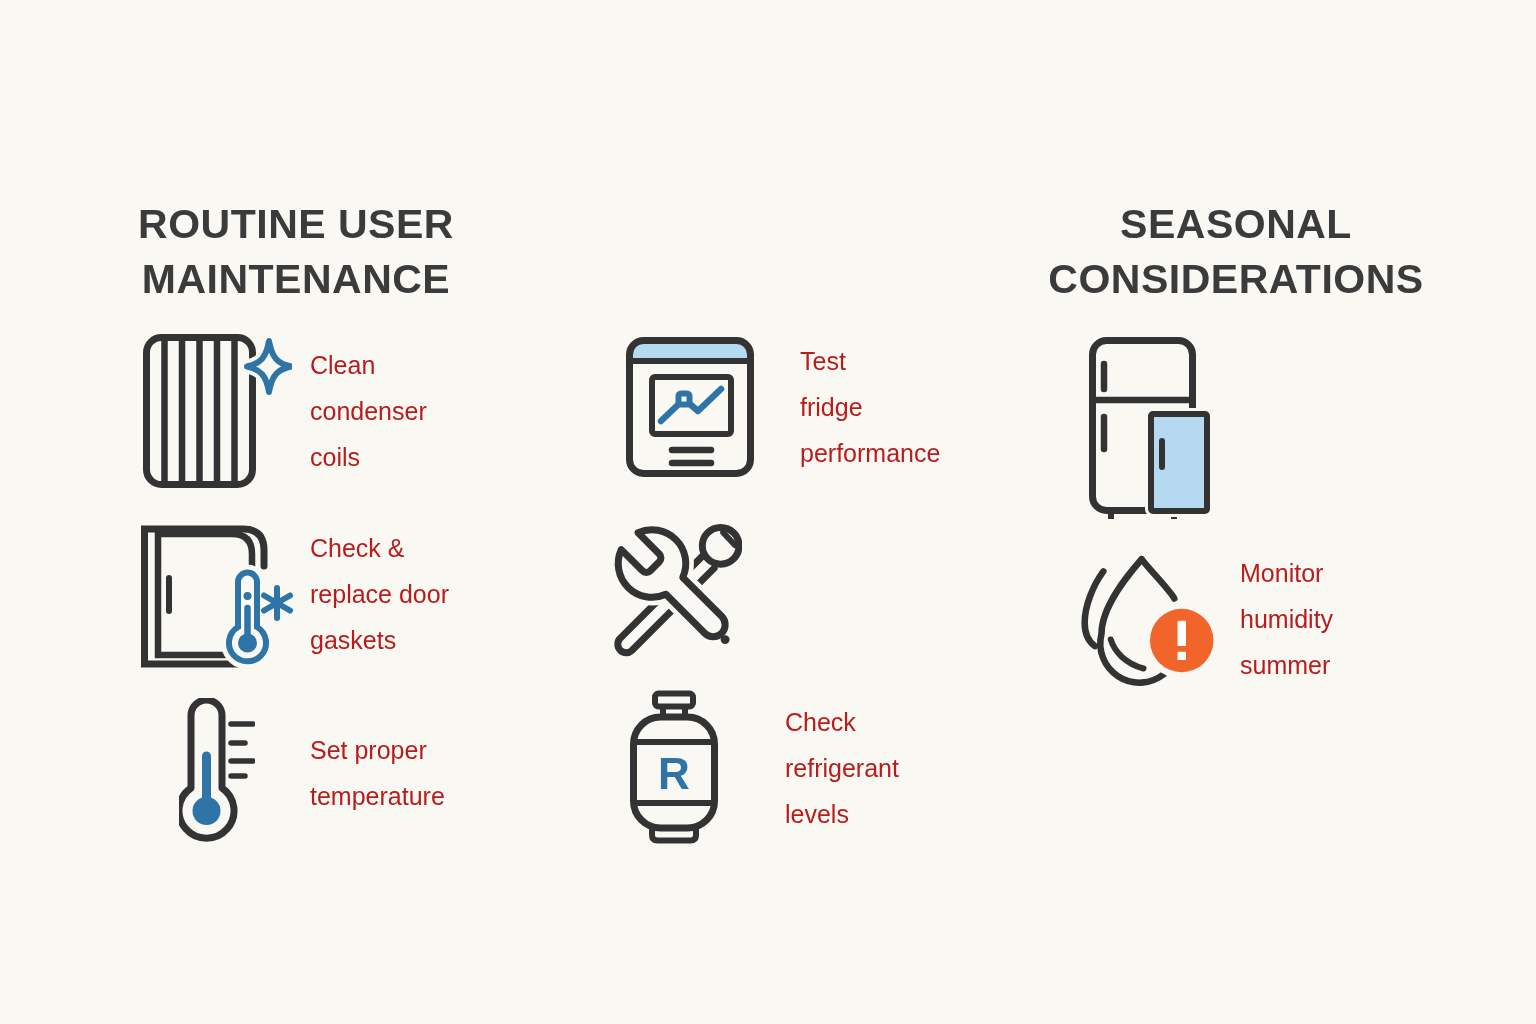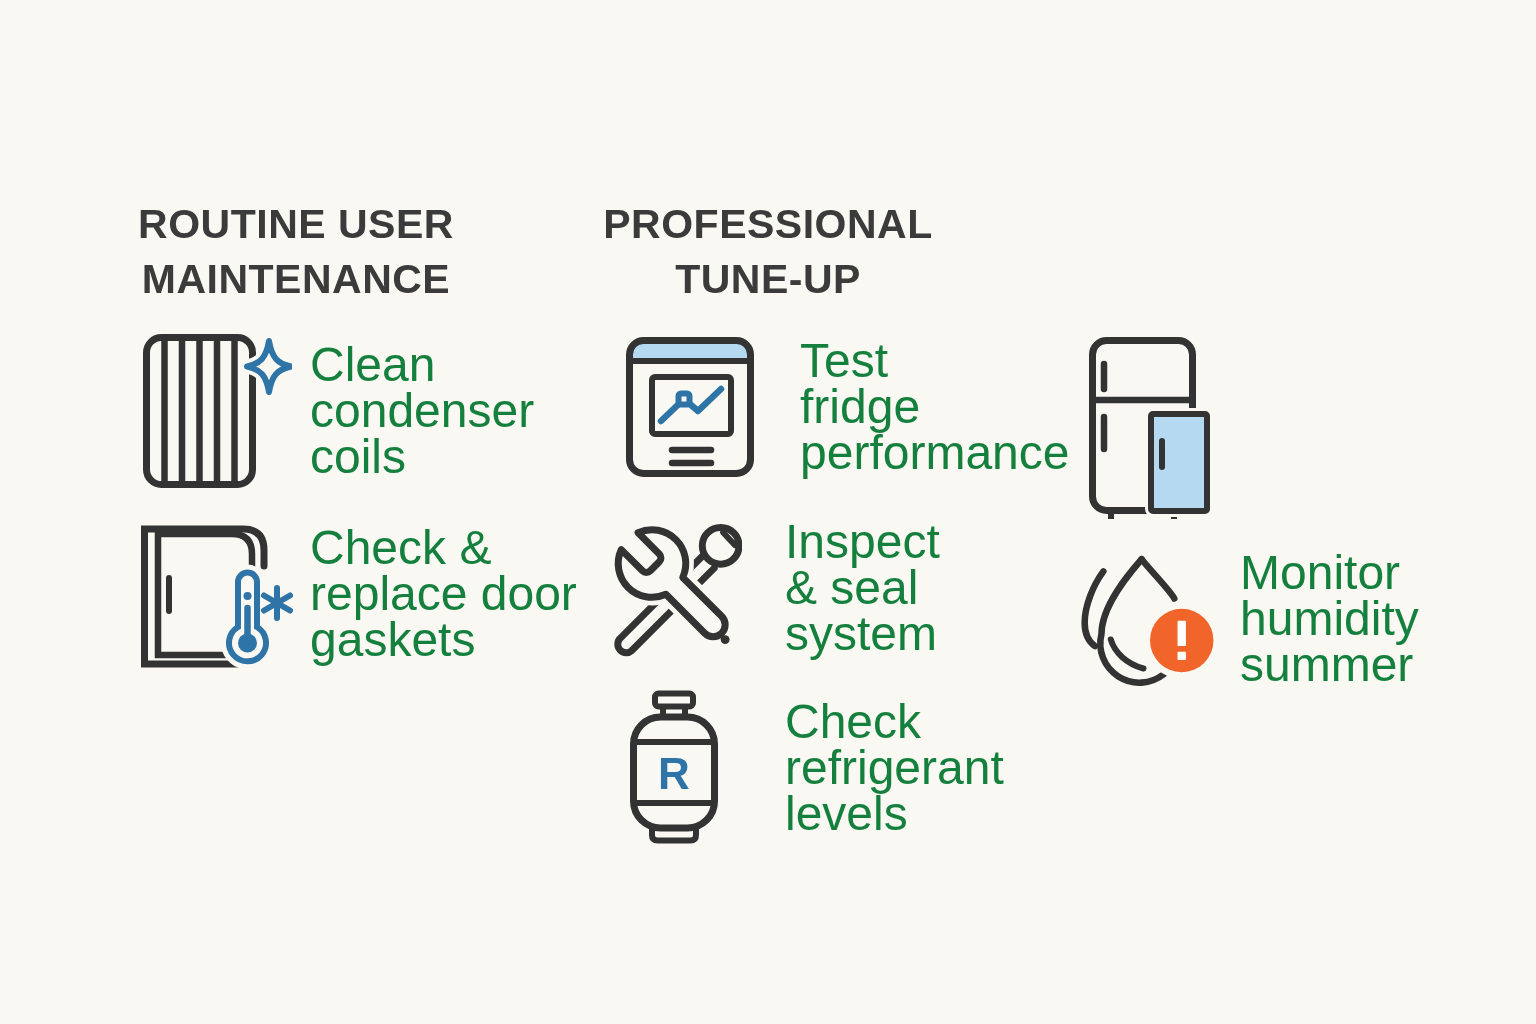--- a/index.html
+++ b/index.html
@@ -14,36 +14,36 @@
   }
   #title-1{left:96px;}
   #title-2{left:568px;}
   #title-3{left:1036px;}
   .row{position:absolute;display:flex;align-items:center;}
   .icon-box{display:flex;justify-content:center;align-items:center;flex:0 0 auto;}
   .col1 .icon-box{width:155px;}
   .col2 .icon-box{width:135px;}
   .col3 .icon-box{width:140px;}
   .item-label{
-    font-size:48px;line-height:46px;color:#15803d;white-space:pre-line;
+    font-size:25px;line-height:46px;color:#b91c1c;white-space:pre-line;
   }
   .col1 .item-label{margin-left:16px;}
   .col2 .item-label{margin-left:43px;}
   .col3 .item-label{margin-left:20px;}
   svg{display:block;}
 </style>
 </head>
 <body>
 
 <div class="canvas">
 
   <div class="col-title" id="title-1">ROUTINE USER
 MAINTENANCE</div>
-  <div class="col-title" id="title-2">PROFESSIONAL
-TUNE-UP</div>
+  <div class="col-title" id="title-3">SEASONAL
+CONSIDERATIONS</div>
 
   <div class="row col1" style="left:139px;top:333px;height:156px;">
     <div class="icon-box">
       <svg width="150" height="156" viewBox="0 0 150 156">
         <rect x="4.5" y="4.5" width="106" height="147" rx="15" fill="none" stroke="#333333" stroke-width="7"></rect>
         <g stroke="#333333" stroke-width="6.5">
           <line x1="22.5" y1="4.5" x2="22.5" y2="151.5"></line>
           <line x1="40" y1="4.5" x2="40" y2="151.5"></line>
           <line x1="57.5" y1="4.5" x2="57.5" y2="151.5"></line>
           <line x1="75" y1="4.5" x2="75" y2="151.5"></line>
@@ -74,20 +74,37 @@
           <line x1="125" y1="76.5" x2="151" y2="91.5"></line>
           <line x1="125" y1="91.5" x2="151" y2="76.5"></line>
         </g>
       </svg>
     </div>
     <div class="item-label">Check &amp;
 replace door
 gaskets</div>
   </div>
 
+  <div class="row col1" style="left:139px;top:697px;height:151px;">
+    <div class="icon-box">
+      <svg width="76" height="150" viewBox="0 0 76 150">
+        <path d="M 12 90 V 17.5 A 15.5 15.5 0 0 1 43 17.5 V 90 A 27.5 27.5 0 1 1 12 90 Z" fill="none" stroke="#333333" stroke-width="7" stroke-linejoin="round"></path>
+        <line x1="27.5" y1="58" x2="27.5" y2="109" stroke="#2E74A6" stroke-width="9" stroke-linecap="round"></line>
+        <circle cx="27.5" cy="113" r="14" fill="#2E74A6"></circle>
+        <g stroke="#333333" stroke-width="5.5" stroke-linecap="round">
+          <line x1="52" y1="26" x2="74" y2="26"></line>
+          <line x1="52" y1="45" x2="66" y2="45"></line>
+          <line x1="52" y1="63" x2="74" y2="63"></line>
+          <line x1="52" y1="78" x2="66" y2="78"></line>
+        </g>
+      </svg>
+    </div>
+    <div class="item-label">Set proper
+temperature</div>
+  </div>
 
   <div class="row col2" style="left:622px;top:337px;height:140px;">
     <div class="icon-box">
       <svg width="128" height="140" viewBox="0 0 128 140">
         <path d="M 17 3.5 H 111 Q 124.5 3.5 124.5 17 V 24 H 3.5 V 17 Q 3.5 3.5 17 3.5 Z" fill="#B5D9F1"></path>
         <rect x="3.5" y="3.5" width="121" height="133" rx="14" fill="none" stroke="#333333" stroke-width="7"></rect>
         <line x1="3.5" y1="24" x2="124.5" y2="24" stroke="#333333" stroke-width="6"></line>
         <rect x="26" y="40" width="79" height="57" rx="3" fill="none" stroke="#333333" stroke-width="6"></rect>
         <path d="M 35 84 L 58 62 L 72 74 L 95 52" fill="none" stroke="#2E74A6" stroke-width="6.5" stroke-linecap="round" stroke-linejoin="round"></path>
         <rect x="52.5" y="56.5" width="11" height="11" rx="2.5" fill="#F9F8F3" stroke="#2E74A6" stroke-width="6"></rect>
@@ -112,23 +129,20 @@
         </g>
         <g transform="translate(136,0) scale(-1,1)">
           <g transform="scale(5.6667)">
             <path d="M14.7 6.3a1 1 0 0 0 0 1.4l1.6 1.6a1 1 0 0 0 1.4 0l3.77-3.77a6 6 0 0 1-7.94 7.94l-6.91 6.91a2.12 2.12 0 0 1-3-3l6.91-6.91a6 6 0 0 1 7.94-7.94l-3.76 3.76z" fill="#F9F8F3" stroke="#F9F8F3" stroke-width="2.9" stroke-linejoin="round"></path>
             <path d="M14.7 6.3a1 1 0 0 0 0 1.4l1.6 1.6a1 1 0 0 0 1.4 0l3.77-3.77a6 6 0 0 1-7.94 7.94l-6.91 6.91a2.12 2.12 0 0 1-3-3l6.91-6.91a6 6 0 0 1 7.94-7.94l-3.76 3.76z" fill="#F9F8F3" stroke="#333333" stroke-width="1.25" stroke-linejoin="round"></path>
           </g>
         </g>
         <circle cx="119" cy="122" r="4.5" fill="#333333"></circle>
       </svg>
     </div>
-    <div class="item-label">Inspect
-&amp; seal
-system</div>
   </div>
 
   <div class="row col2" style="left:607px;top:690px;height:155px;">
     <div class="icon-box">
       <svg width="90" height="155" viewBox="0 0 90 155">
         <rect x="25" y="3.5" width="38" height="13" rx="3.5" fill="none" stroke="#333333" stroke-width="6"></rect>
         <line x1="33" y1="16.5" x2="33" y2="27" stroke="#333333" stroke-width="6"></line>
         <line x1="55" y1="16.5" x2="55" y2="27" stroke="#333333" stroke-width="6"></line>
         <rect x="3.5" y="27" width="81" height="111" rx="27" fill="none" stroke="#333333" stroke-width="7"></rect>
         <line x1="3.5" y1="52" x2="84.5" y2="52" stroke="#333333" stroke-width="6"></line>

